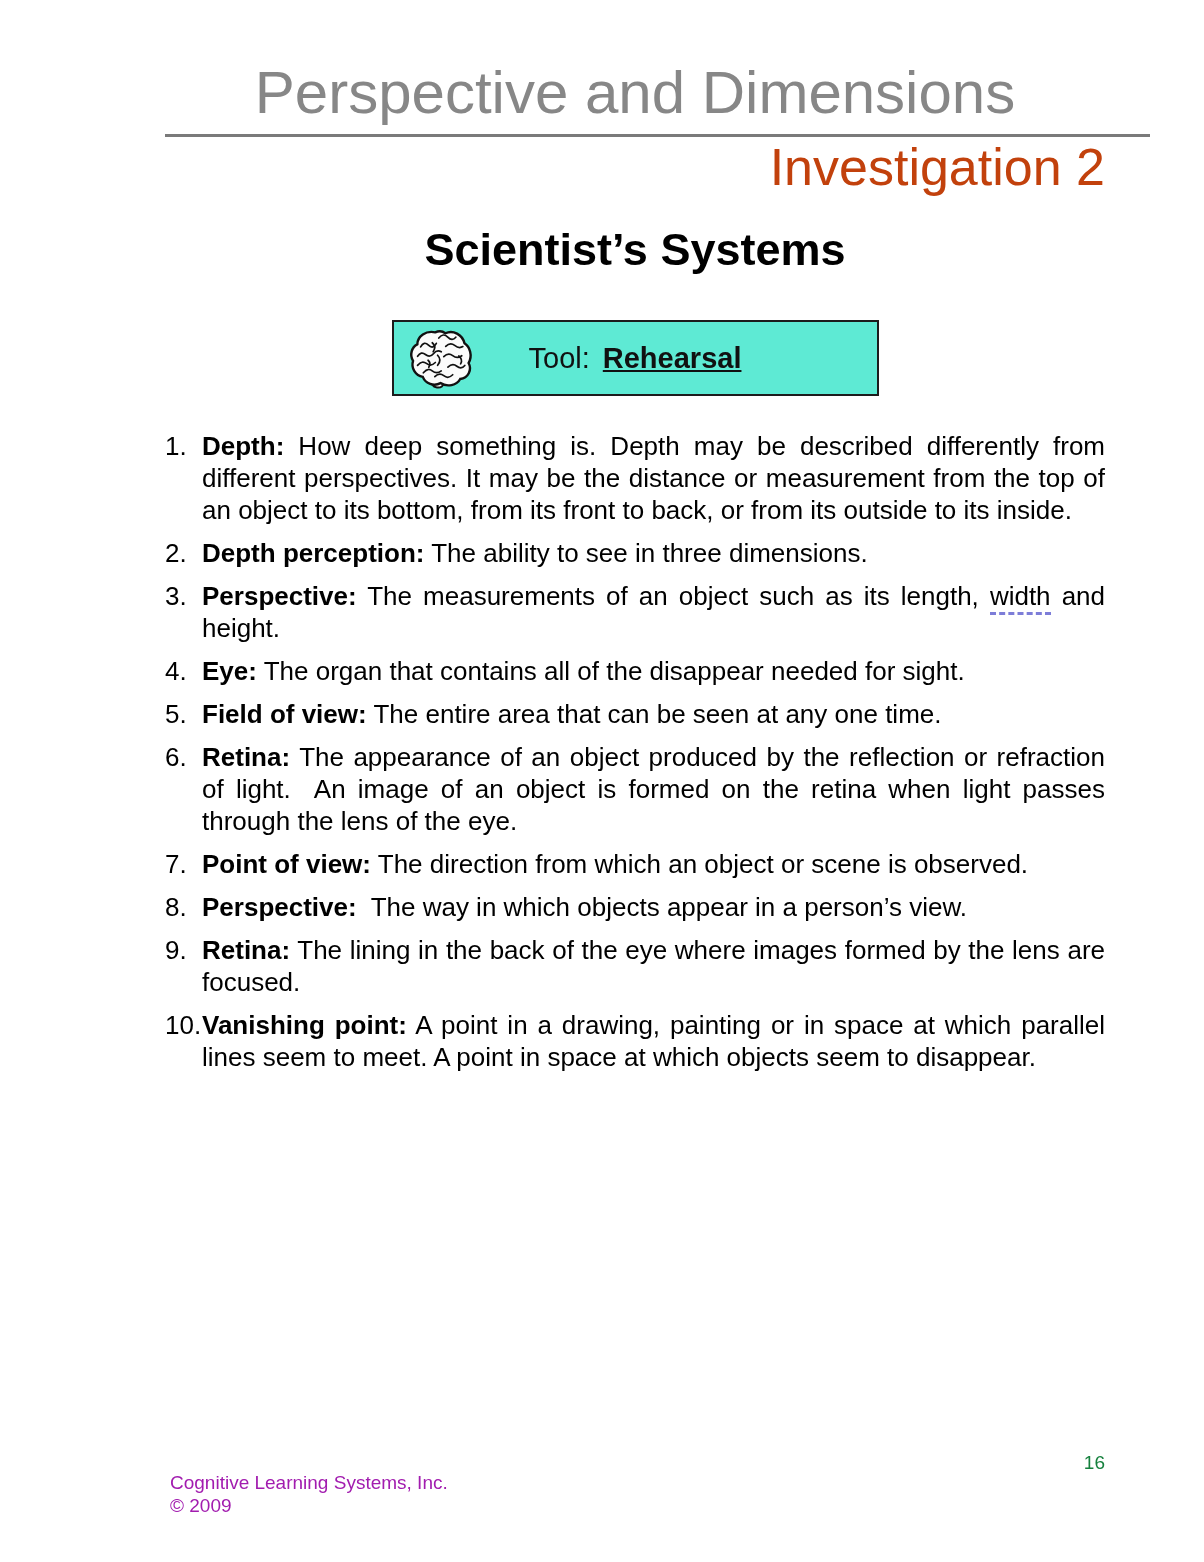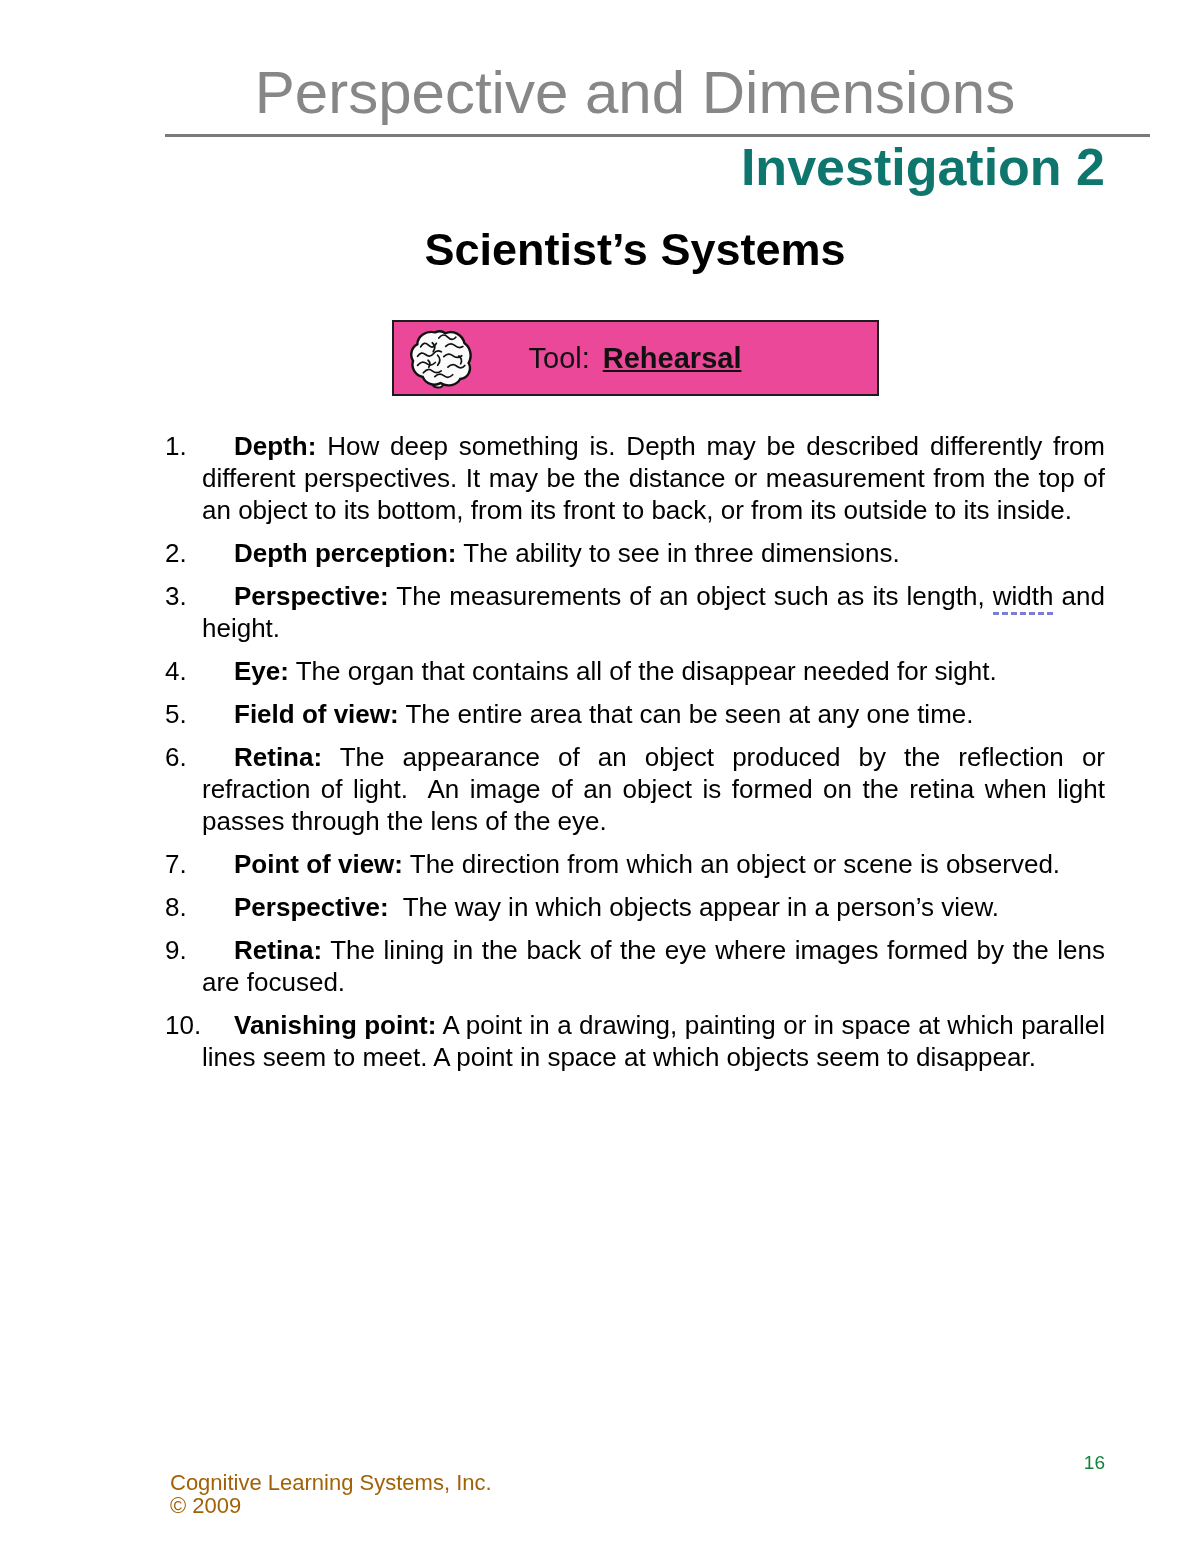--- a/index.html
+++ b/index.html
@@ -24,42 +24,41 @@
     white-space: nowrap;
   }
   .rule {
     width: 985px;           
     border-top: 3px solid #7a7a7a;
     margin: 7px 0 1px 0;
   }
   .title2 {
     font-size: 52px;
     line-height: 1.12;
-    color: #0f766e;
+    color: #c2410c;
     text-align: right;
     white-space: nowrap;
-    font-weight: bold;
   }
 
   .heading {
     margin: 28px 0 0 0;
     font-size: 45px;
     font-weight: bold;
     text-align: center;
     letter-spacing: 0;
   }
 
   
   .toolbox {
     position: relative;
     box-sizing: border-box;
     width: 487px;
     height: 76px;
     margin: 44px auto 0 auto;
-    background: #ec4899;
+    background: #5eead4;
     border: 2px solid #1c1c1c;
   }
   .brain-wrap {
     position: absolute;
     left: 13px;
     top: 5px;
     width: 66px;
     height: 64px;
   }
   .tool-text {
@@ -75,34 +74,34 @@
 
   
   .glossary {
     margin-top: 34px;
     font-size: 26px;
     line-height: 32px;
   }
   .gitem { display: flex; margin-bottom: 11px; }
   .gnum  { flex: 0 0 37px; width: 37px; }
   .gbody { flex: 1; text-align: justify; }
-  .gbody b { font-weight: bold; margin-left: 32px; }
+  .gbody b { font-weight: bold; }
   .dashed-underline {
     border-bottom: 3px dashed #7d7dd8;
     padding-bottom: 1px;
   }
 
   
   .footer-company {
     position: absolute;
     left: 170px;
     top: 1471px;
-    font-size: 22px;
+    font-size: 19px;
     line-height: 23px;
-    color: #a16207;
+    color: #a21caf;
   }
   .page-number {
     position: absolute;
     top: 1452px;
     right: 99px;
     font-size: 19px;
     color: #15803d;
   }
 </style>
 </head>

